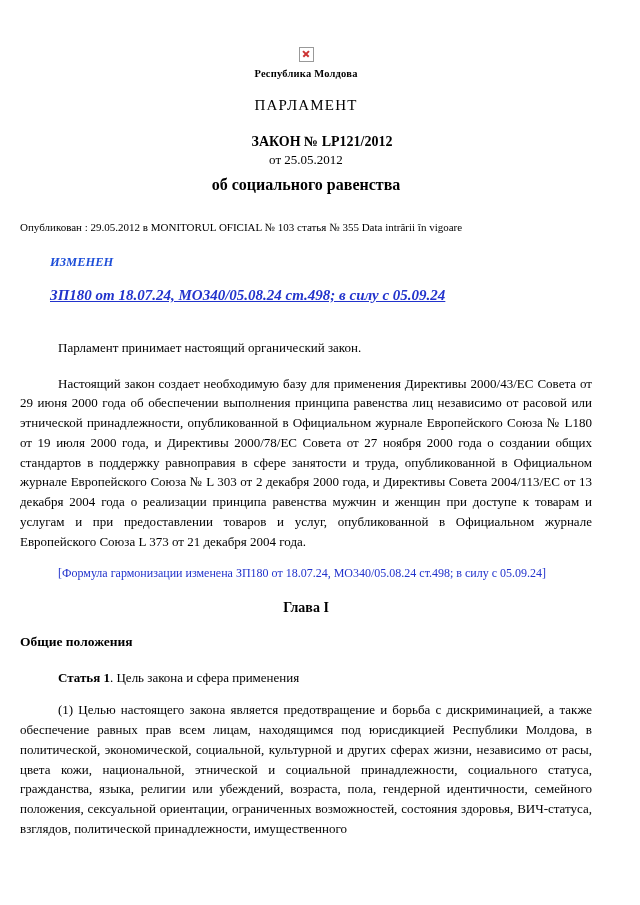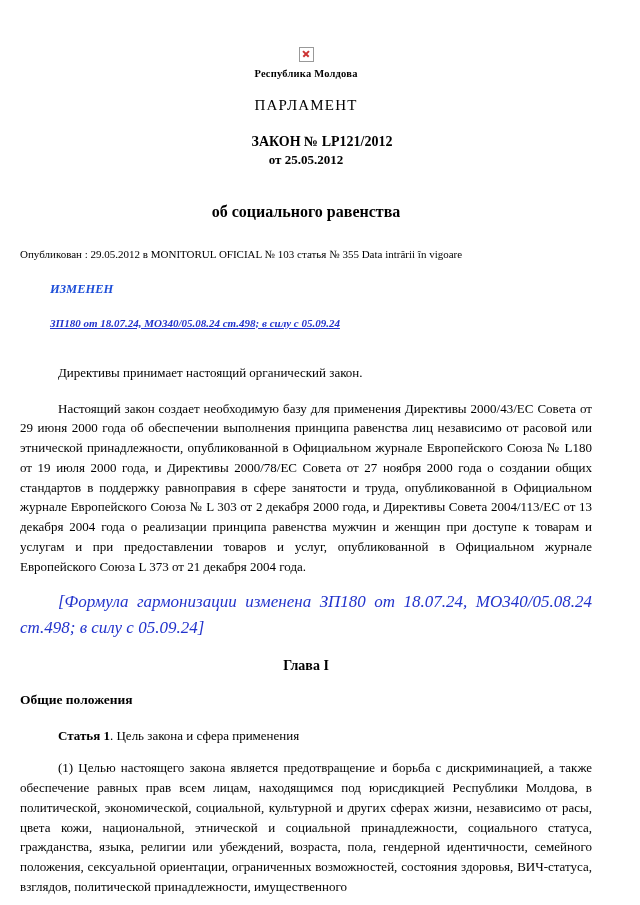--- a/index.html
+++ b/index.html
@@ -66,22 +66,22 @@
     font-weight: bold;
     margin: 0;
   }
   .law-line .num {
     font-weight: bold;
     margin-left: 32px;
   }
   .law-date {
     text-align: center;
     font-size: 13px;
-    margin: 2px 0 35px 0;
-    font-weight: bold;
+    margin: 2px 0 8px 0;
+    font-weight: normal;
   }
   .title {
     text-align: center;
     font-size: 16px;
     font-weight: bold;
     margin: 0 0 26px 0;
   }
   .published {
     font-size: 11px;
     margin: 0 0 20px 0;
@@ -94,38 +94,37 @@
     font-weight: bold;
     font-size: 12.5px;
     margin: 0 0 16px 30px;
   }
   .amend-link {
     display: inline-block;
     margin: 0 0 34px 30px;
     color: #2233cc;
     font-style: italic;
     font-weight: bold;
-    font-size: 11px;
+    font-size: 15px;
     text-align: right;
   }
   p.body-par {
     font-size: 13px;
     line-height: 1.52;
     text-align: justify;
     text-justify: inter-word;
     margin: 0 0 13px 0;
     text-indent: 38px;
   }
   p.body-par.first {
     margin-bottom: 16px;
   }
   .harmon {
     color: #2233cc;
-    font-style: italic;
-    font-size: 17px;
+    font-size: 12px;
     line-height: 1.5;
     text-align: justify;
     margin: 6px 0 18px 0;
     text-indent: 38px;
   }
   .chapter {
     text-align: center;
     font-size: 14px;
     font-weight: bold;
     margin: 14px 0 18px 0;
@@ -165,21 +164,21 @@
   <div class="law-date">от 25.05.2012</div>
 
   <div class="title">об социального равенства</div>
 
   <div class="published">Опубликован : 29.05.2012 в MONITORUL OFICIAL № 103 статья № 355 Data intrării în vigoare</div>
 
   <div class="modified">ИЗМЕНЕН</div>
 
   <a class="amend-link" href="#">ЗП180 от 18.07.24, МО340/05.08.24 ст.498; в силу с 05.09.24</a>
 
-  <p class="body-par first">Директивы принимает настоящий органический закон.</p>
+  <p class="body-par first">Парламент принимает настоящий органический закон.</p>
 
   <p class="body-par">Настоящий закон создает необходимую базу для применения Директивы 2000/43/ЕС Совета от 29 июня 2000 года об обеспечении выполнения принципа равенства лиц независимо от расовой или этнической принадлежности, опубликованной в Официальном журнале Европейского Союза № L180 от 19 июля 2000 года, и Директивы 2000/78/ЕС Совета от 27 ноября 2000 года о создании общих стандартов в поддержку равноправия в сфере занятости и труда, опубликованной в Официальном журнале Европейского Союза № L 303 от 2 декабря 2000 года, и Директивы Совета 2004/113/ЕС от 13 декабря 2004 года о реализации принципа равенства мужчин и женщин при доступе к товарам и услугам и при предоставлении товаров и услуг, опубликованной в Официальном журнале Европейского Союза L 373 от 21 декабря 2004 года.</p>
 
   <div class="harmon">[Формула гармонизации изменена ЗП180 от 18.07.24, МО340/05.08.24 ст.498; в силу с 05.09.24]</div>
 
   <div class="chapter">Глава I</div>
   <div class="chapter-title">Общие положения</div>
 
   <div class="article">
     <b>Статья 1</b><span>. Цель закона и сфера применения</span>

